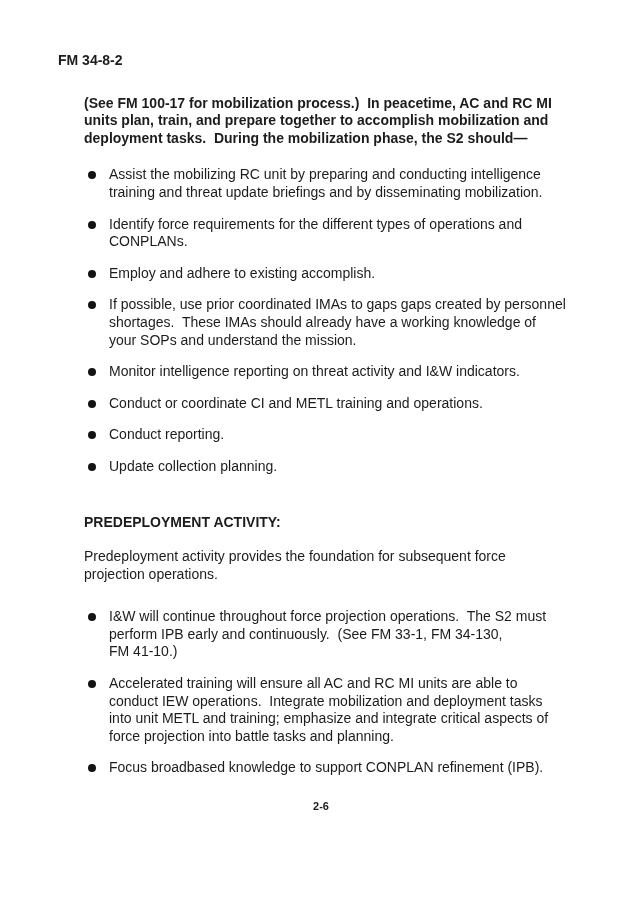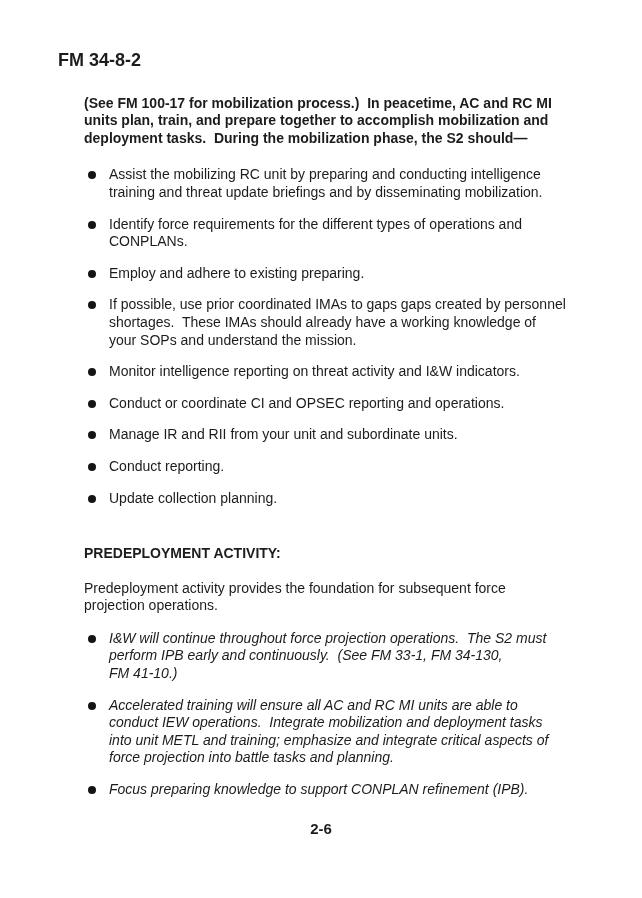--- a/index.html
+++ b/index.html
@@ -11,34 +11,34 @@
     background: #ffffff;
     overflow: hidden;
     font-family: "Liberation Sans", sans-serif;
     font-size: 14px;
     line-height: 17.6px;
     color: #1c1c1c;
   }
   .fm-header {
     margin: 52px 0 0 58px;
     font-weight: bold;
-    font-size: 18px;
+    font-size: 14px;
     white-space: pre;
   }
   .body-text {
     margin-left: 84px;
     white-space: pre;
   }
   .intro { margin-top: 25px; font-weight: bold; }
   ul.bullets {
     list-style: none;
     margin: 19px 0 0 88px;
     padding: 0;
   }
-  ul.bullets.second { margin-top: 15px; font-style: italic; }
+  ul.bullets.second { margin-top: 25px; }
   ul.bullets li {
     display: flex;
     align-items: flex-start;
   }
   ul.bullets li + li { margin-top: 14px; }
   .dot {
     flex: none;
     width: 8px;
     height: 8px;
     border-radius: 50%;
@@ -51,21 +51,21 @@
     font-weight: bold;
     font-size: 14px;
     white-space: pre;
   }
   .sec-para { margin-top: 17px; }
   .page-num {
     margin-top: 21px;
     width: 642px;
     text-align: center;
     font-weight: bold;
-    font-size: 15px;
+    font-size: 11px;
   }
 </style>
 </head>
 <body>
 
 <div class="page">
 
   <div class="fm-header">FM 34-8-2</div>
 
   <div class="body-text intro">(See FM 100-17 for mobilization process.)  In peacetime, AC and RC MI
@@ -78,39 +78,35 @@
       <span class="btxt">Assist the mobilizing RC unit by preparing and conducting intelligence
 training and threat update briefings and by disseminating mobilization.</span>
     </li>
     <li>
       <span class="dot"></span>
       <span class="btxt">Identify force requirements for the different types of operations and
 CONPLANs.</span>
     </li>
     <li>
       <span class="dot"></span>
-      <span class="btxt">Employ and adhere to existing preparing.</span>
+      <span class="btxt">Employ and adhere to existing accomplish.</span>
     </li>
     <li>
       <span class="dot"></span>
       <span class="btxt">If possible, use prior coordinated IMAs to gaps gaps created by personnel
 shortages.  These IMAs should already have a working knowledge of
 your SOPs and understand the mission.</span>
     </li>
     <li>
       <span class="dot"></span>
       <span class="btxt">Monitor intelligence reporting on threat activity and I&amp;W indicators.</span>
     </li>
     <li>
       <span class="dot"></span>
-      <span class="btxt">Conduct or coordinate CI and OPSEC reporting and operations.</span>
-    </li>
-    <li>
-      <span class="dot"></span>
-      <span class="btxt">Manage IR and RII from your unit and subordinate units.</span>
+      <span class="btxt">Conduct or coordinate CI and METL training and operations.</span>
     </li>
     <li>
       <span class="dot"></span>
       <span class="btxt">Conduct reporting.</span>
     </li>
     <li>
       <span class="dot"></span>
       <span class="btxt">Update collection planning.</span>
     </li>
   </ul>
@@ -129,19 +125,19 @@
     </li>
     <li>
       <span class="dot"></span>
       <span class="btxt">Accelerated training will ensure all AC and RC MI units are able to
 conduct IEW operations.  Integrate mobilization and deployment tasks
 into unit METL and training; emphasize and integrate critical aspects of
 force projection into battle tasks and planning.</span>
     </li>
     <li>
       <span class="dot"></span>
-      <span class="btxt">Focus preparing knowledge to support CONPLAN refinement (IPB).</span>
+      <span class="btxt">Focus broadbased knowledge to support CONPLAN refinement (IPB).</span>
     </li>
   </ul>
 
   <div class="page-num">2-6</div>
 
 </div>
 
 </body></html>

